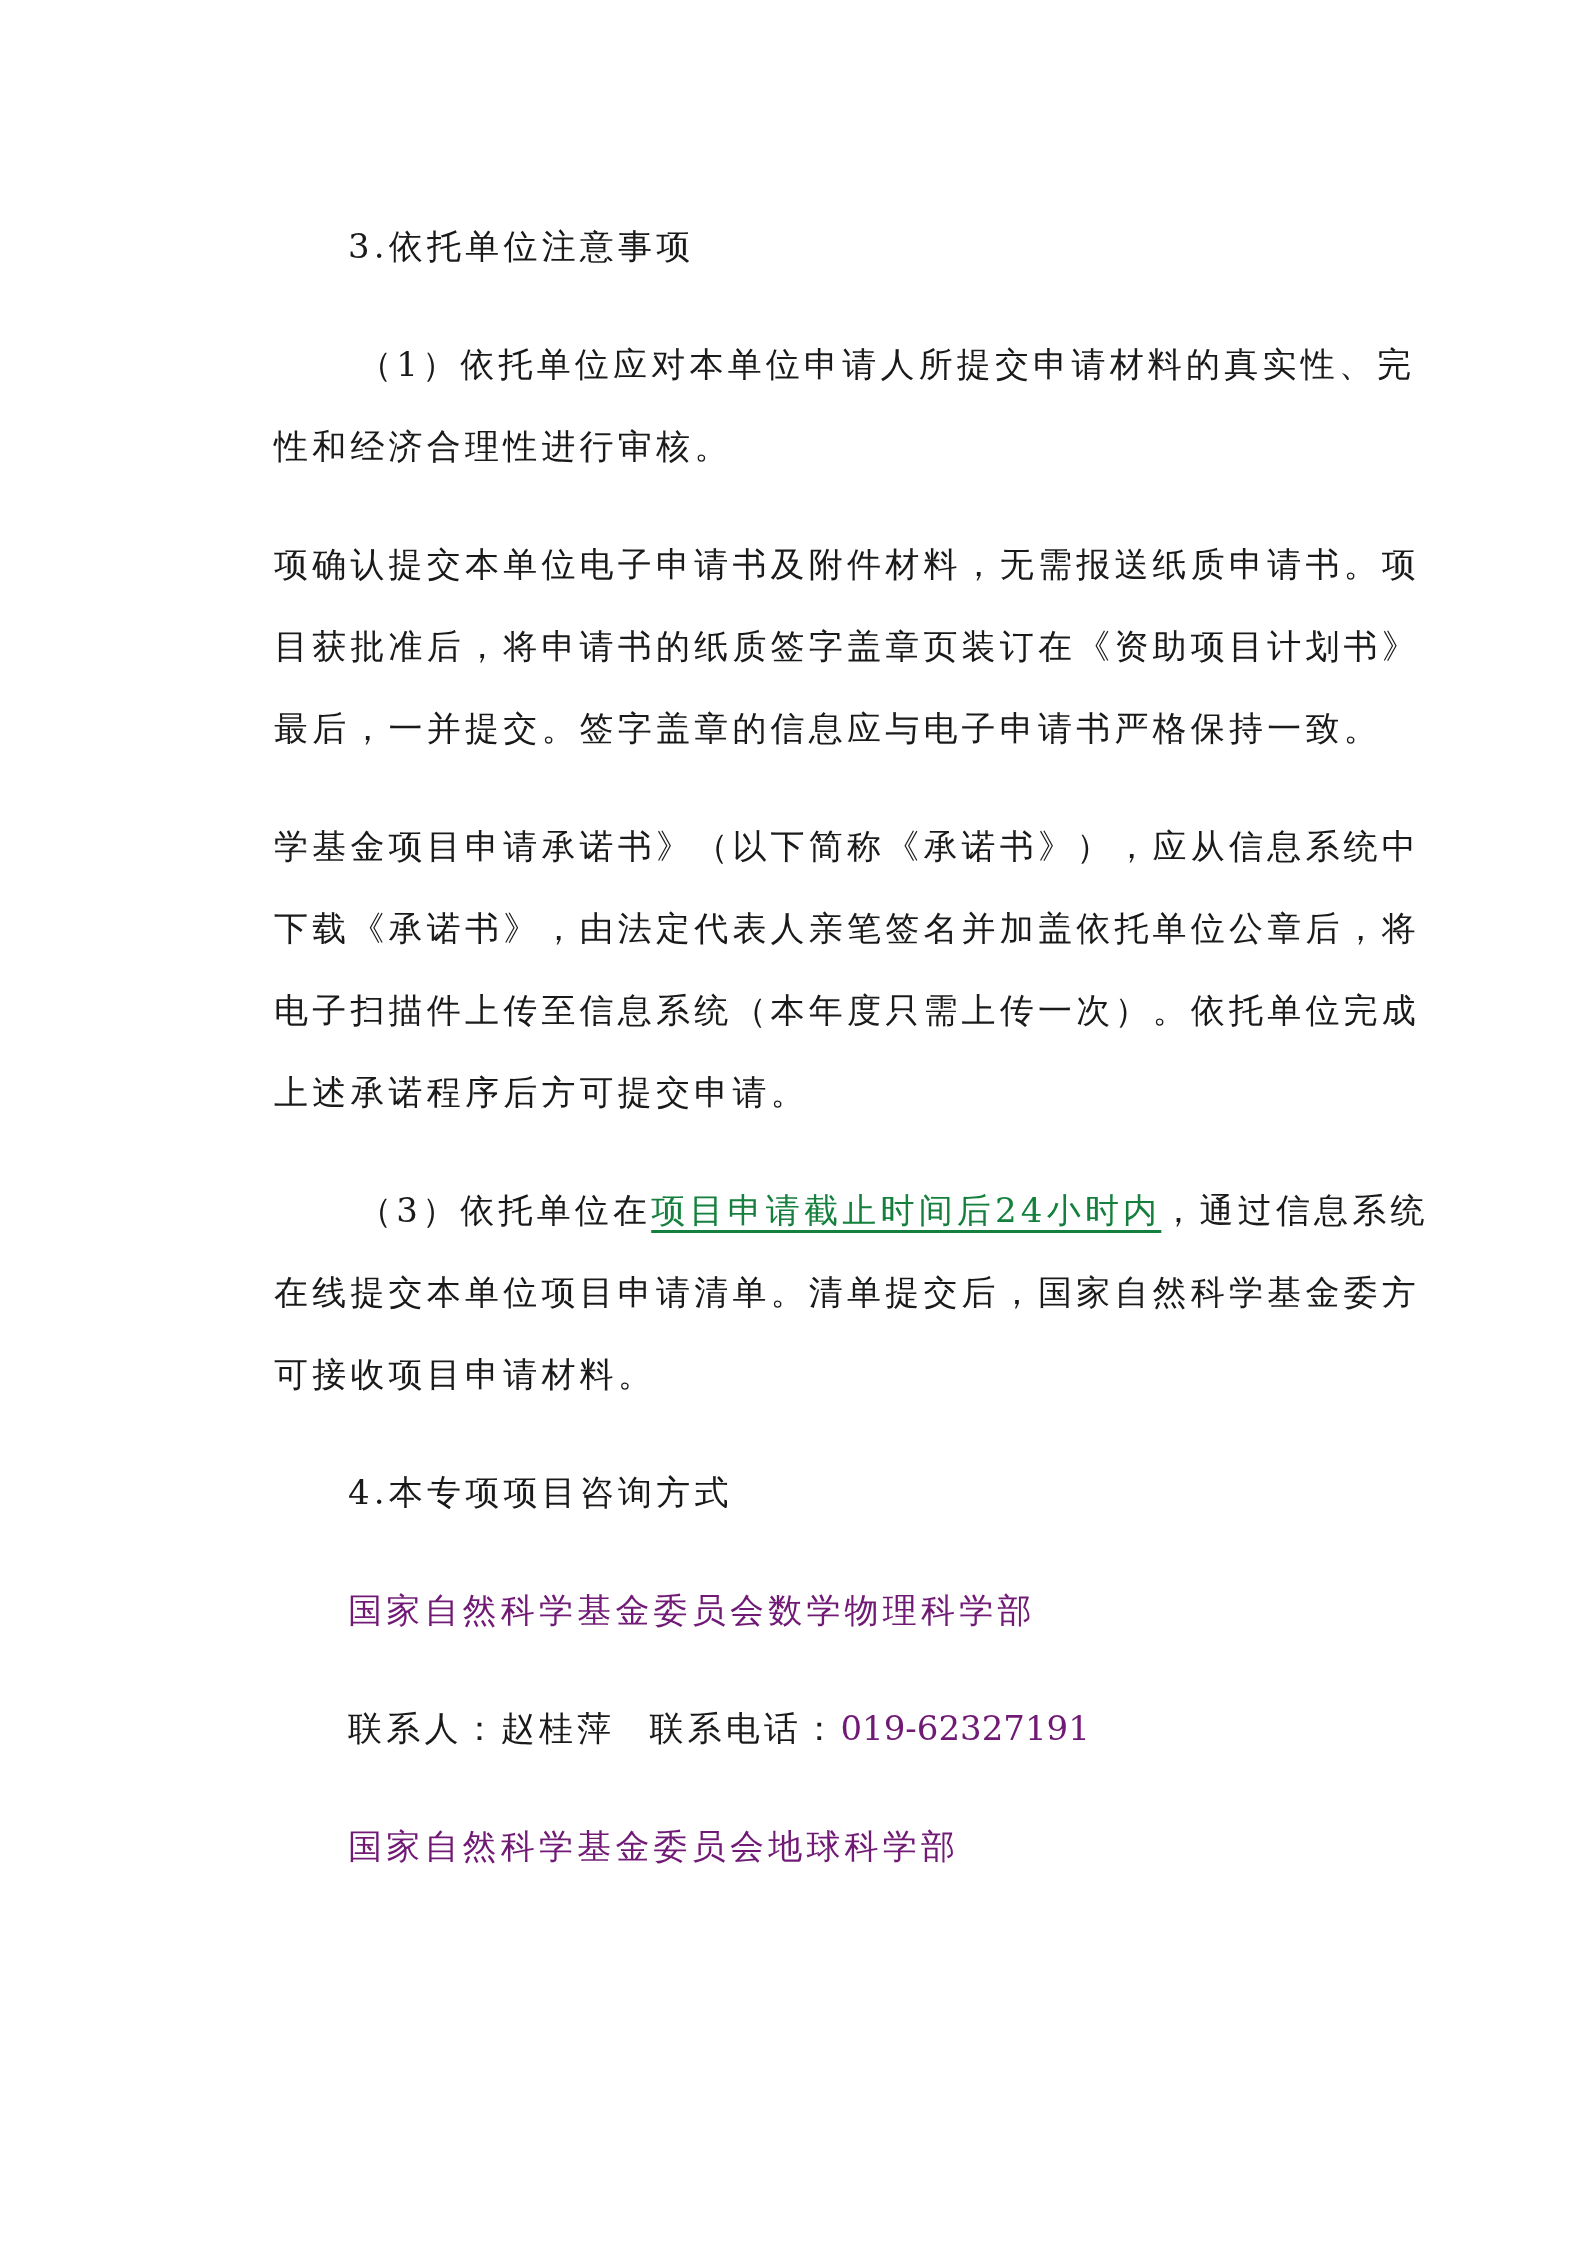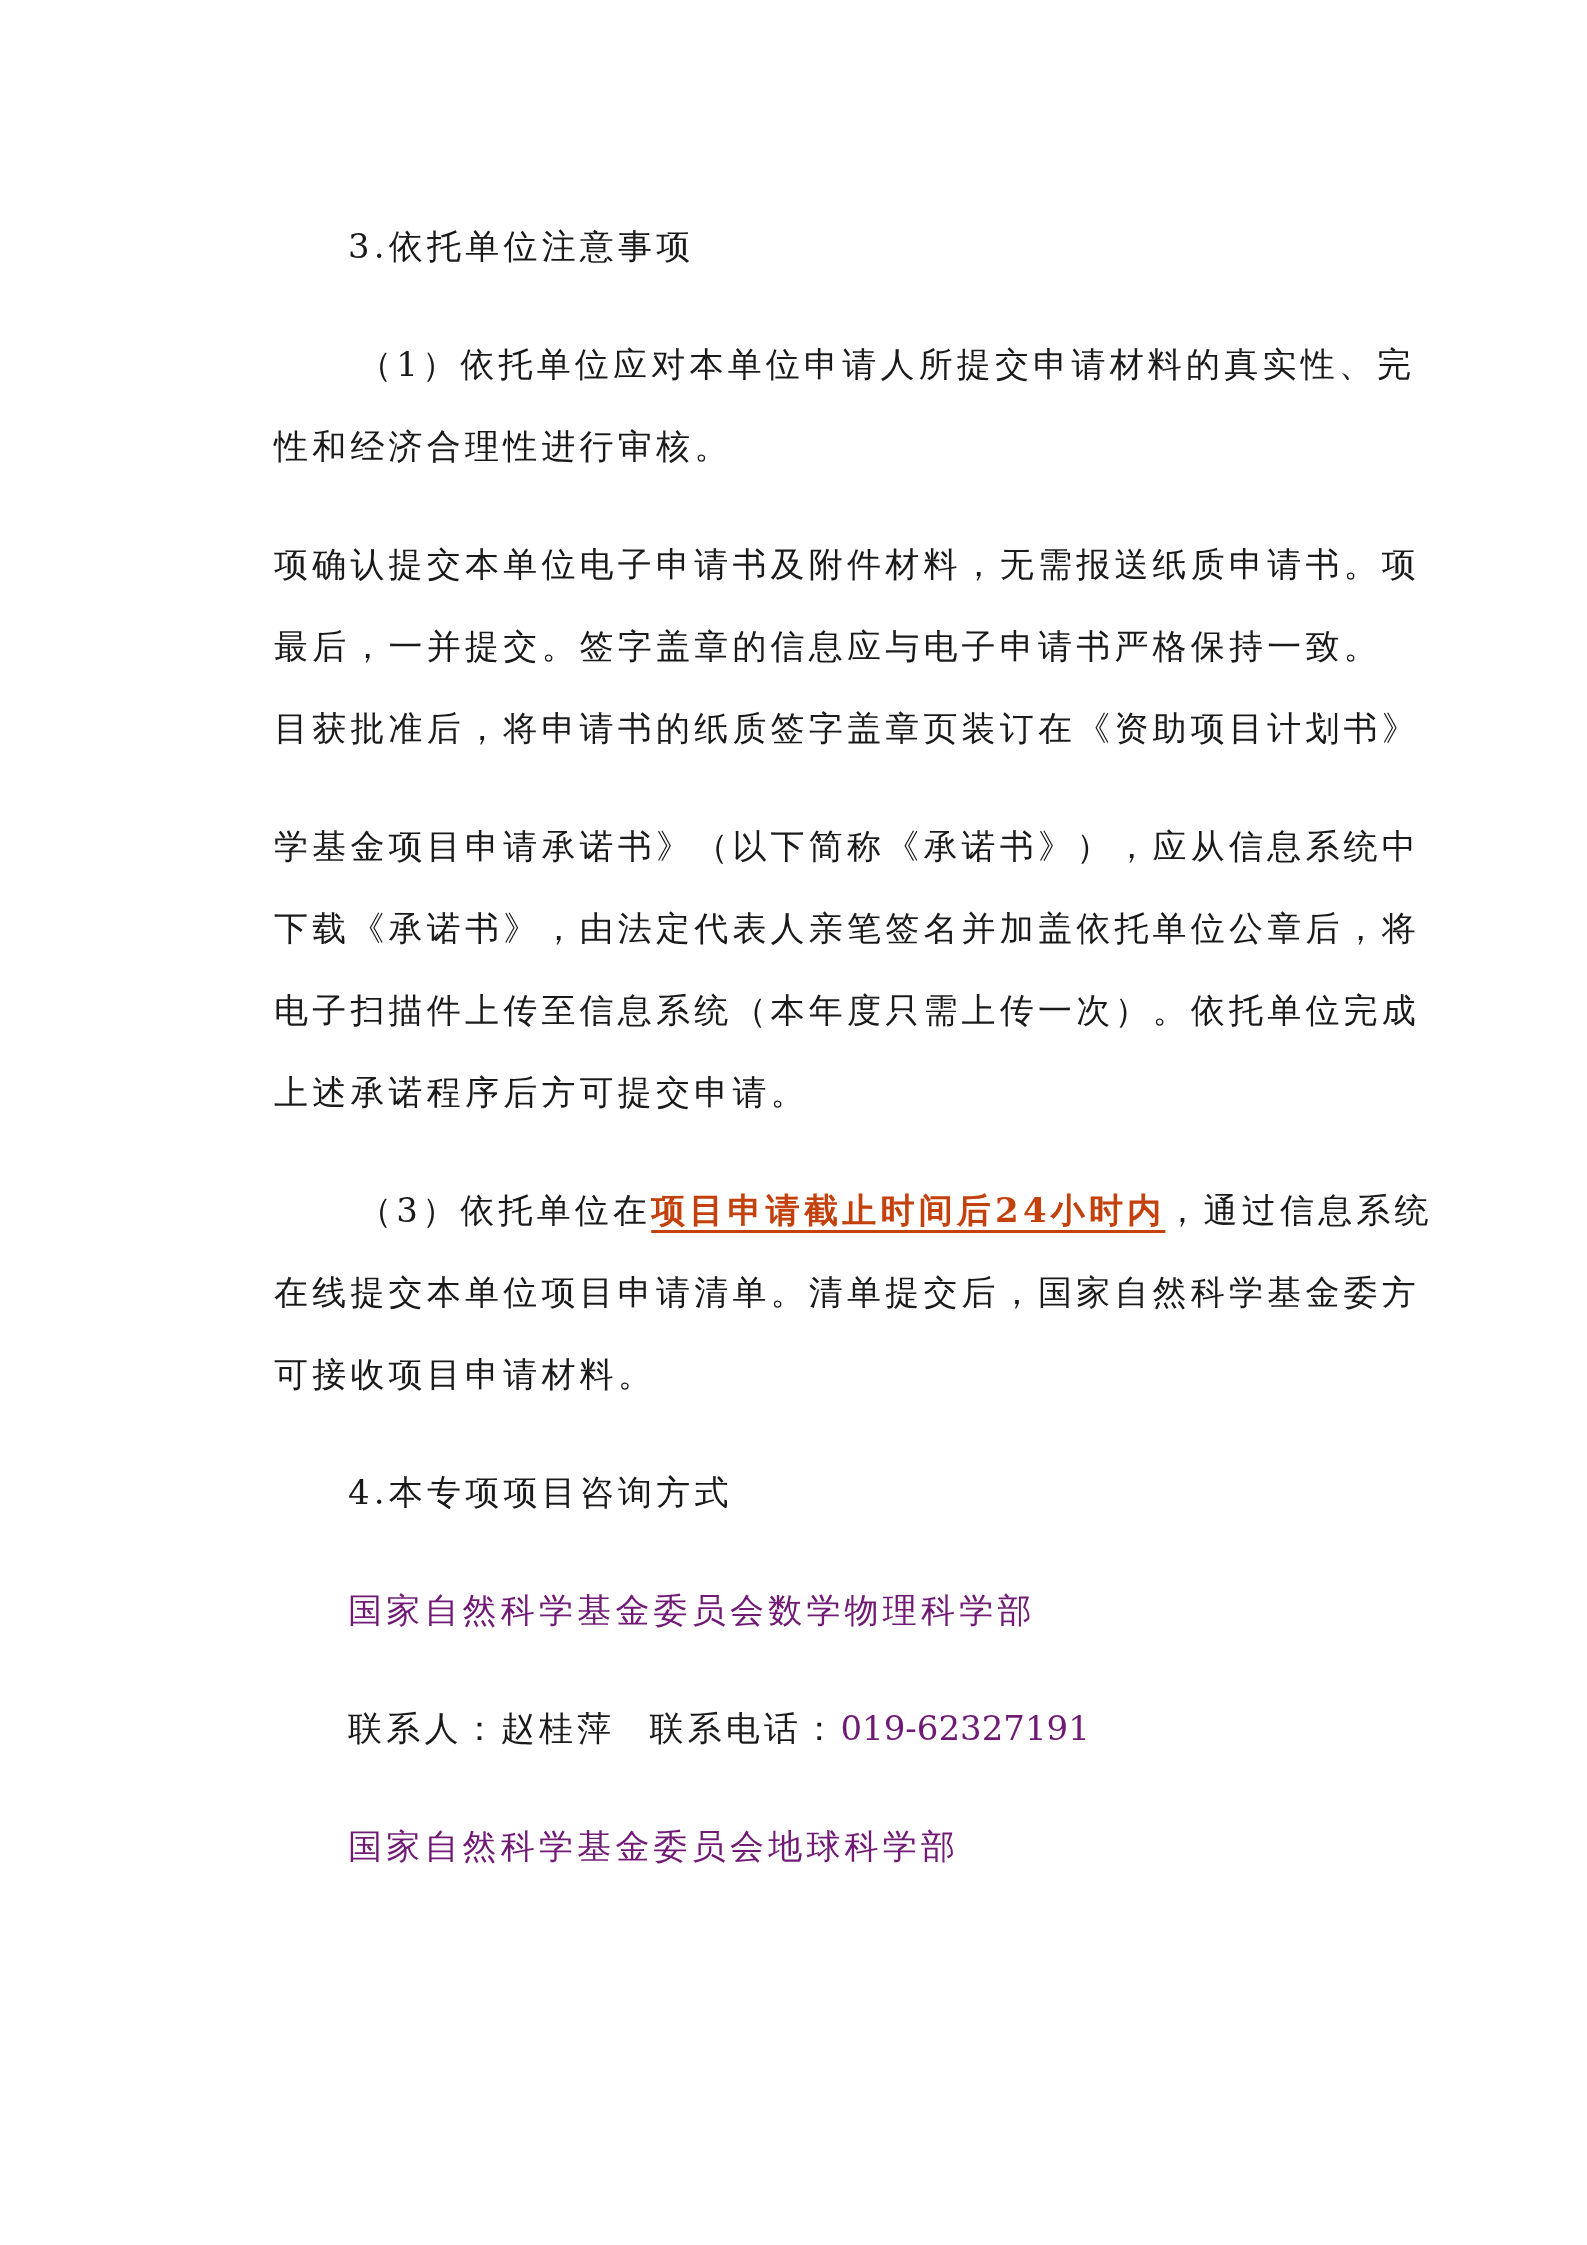--- a/index.html
+++ b/index.html
@@ -4,40 +4,40 @@
   <style>
     html, body { margin: 0; padding: 0; background: #ffffff; }
     body { width: 1587px; height: 2245px; position: relative; overflow: hidden;
            font-family: "DejaVu Serif", "Liberation Serif", serif; color: #111; }
     .page { position: absolute; left: 246px; top: 205px; width: 1106px; }
     .line { font-size: 34px; line-height: 82px; height: 82px; white-space: nowrap;
             letter-spacing: 4.2px; color: #1a1a1a; margin-left: 28px; }
     .h { padding-left: 74px; }
     .ind { padding-left: 84px; }
     .gap { height: 36px; }
-    .u { text-decoration: underline; text-decoration-thickness: 3px; text-underline-offset: 8px; color:#c2410c; font-weight: bold; }
+    .u { text-decoration: underline; text-decoration-thickness: 3px; text-underline-offset: 8px; color:#15803d; font-weight: normal; }
     .dark { color: #701a75; }
   </style>
 </head>
 <body>
 
 <div class="page">
   <div class="line h">3.依托单位注意事项</div>
   <div class="gap"></div>
 
   <div>
     <div class="line ind">（1）依托单位应对本单位申请人所提交申请材料的真实性、完</div>
     <div class="line">性和经济合理性进行审核。</div>
   </div>
   <div class="gap"></div>
 
   <div>
     <div class="line">项确认提交本单位电子申请书及附件材料，无需报送纸质申请书。项</div>
+    <div class="line">目获批准后，将申请书的纸质签字盖章页装订在《资助项目计划书》</div>
     <div class="line">最后，一并提交。签字盖章的信息应与电子申请书严格保持一致。</div>
-    <div class="line">目获批准后，将申请书的纸质签字盖章页装订在《资助项目计划书》</div>
   </div>
   <div class="gap"></div>
 
   <div>
     <div class="line">学基金项目申请承诺书》（以下简称《承诺书》），应从信息系统中</div>
     <div class="line">下载《承诺书》，由法定代表人亲笔签名并加盖依托单位公章后，将</div>
     <div class="line">电子扫描件上传至信息系统（本年度只需上传一次）。依托单位完成</div>
     <div class="line">上述承诺程序后方可提交申请。</div>
   </div>
   <div class="gap"></div>

